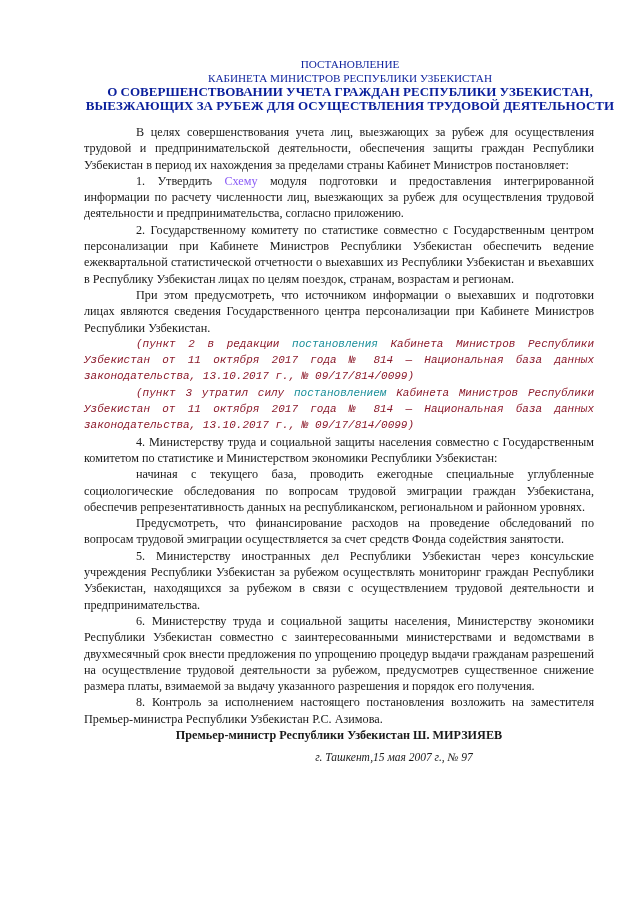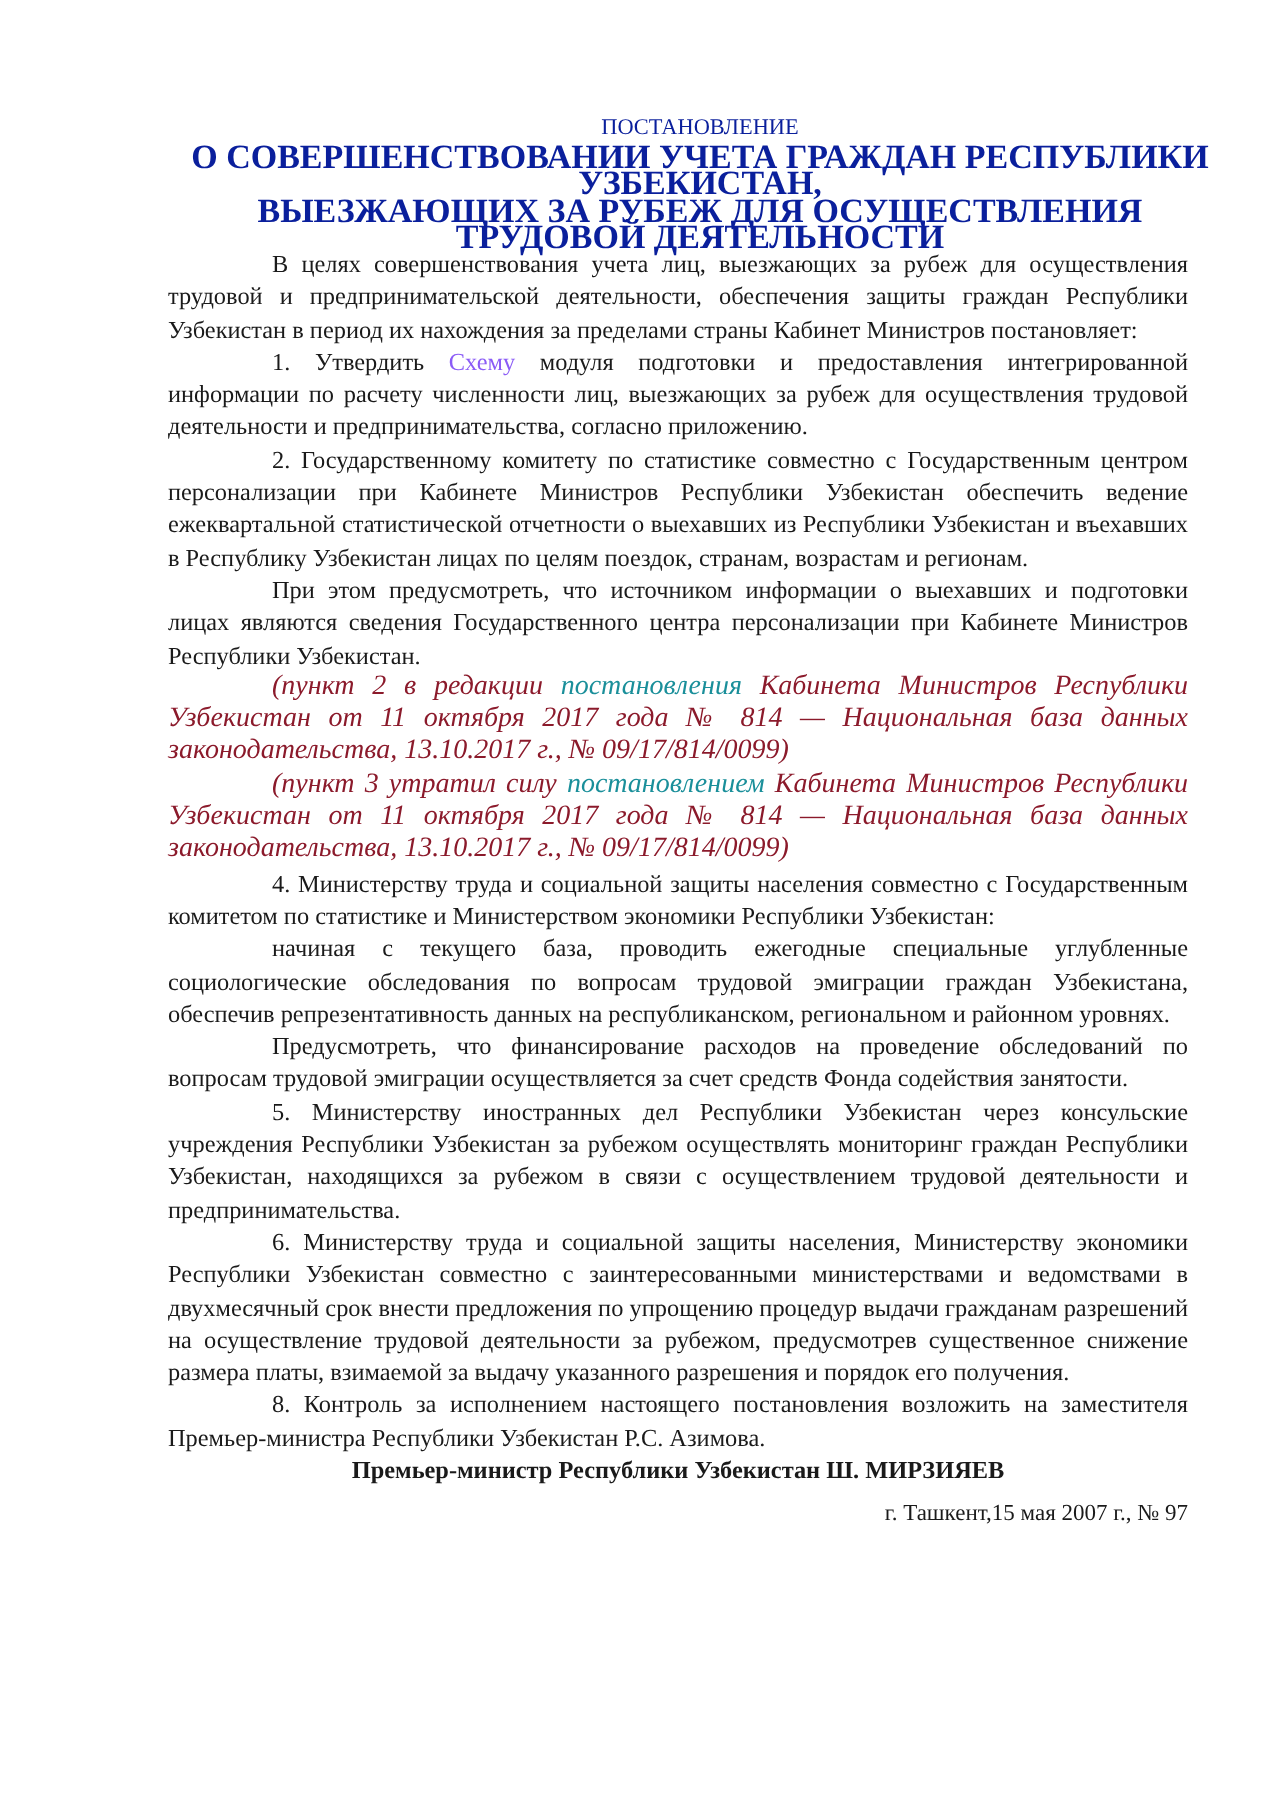--- a/index.html
+++ b/index.html
@@ -12,47 +12,50 @@
     font-size: 12.2px;
     line-height: 16.3px;
   }
   .header {
     position: absolute; left: 80px; top: 58px; width: 540px;
     text-align: center;
     color: #0a1f9c;
     line-height: 13.5px;
   }
   .header .l1, .header .l2 { font-size: 11.2px; }
-  .header .l3, .header .l4 { font-size: 17px; font-weight: bold; }
+  .header .l3, .header .l4 { font-size: 13px; font-weight: bold; }
   .body {
     position: absolute; left: 84px; top: 124px; width: 510px;
   }
   p { margin: 0; text-align: justify; text-indent: 52px; }
   .note {
     font-style: italic;
     color: #8b1a2b;
-    font-size: 14px;
+    font-size: 11px;
+    font-family: Liberation Mono, monospace;
   }
   .link { color: #8b5cf6; }
   .note .link { color: #1a8f9a; }
   .sign {
     text-align: center; font-weight: bold; text-indent: 0;
     margin-top: 0px;
   }
   .place {
-    text-align: right; text-indent: 0; margin-left: 110px; margin-top: 6px;
+    text-align: center; text-indent: 0; margin-left: 110px; margin-top: 6px;
     font-size: 11.5px;
+    font-style: italic;
   }
 </style>
 </head>
 <body>
 
 <div class="page">
   <div class="header">
     <div class="l1">ПОСТАНОВЛЕНИЕ</div>
+    <div class="l2">КАБИНЕТА МИНИСТРОВ РЕСПУБЛИКИ УЗБЕКИСТАН</div>
     <div class="l3">О СОВЕРШЕНСТВОВАНИИ УЧЕТА ГРАЖДАН РЕСПУБЛИКИ УЗБЕКИСТАН,</div>
     <div class="l4">ВЫЕЗЖАЮЩИХ ЗА РУБЕЖ ДЛЯ ОСУЩЕСТВЛЕНИЯ ТРУДОВОЙ ДЕЯТЕЛЬНОСТИ</div>
   </div>
 
   <div class="body">
     <p>В целях совершенствования учета лиц, выезжающих за рубеж для осуществления трудовой и предпринимательской деятельности, обеспечения защиты граждан Республики Узбекистан в период их нахождения за пределами страны Кабинет Министров постановляет:</p>
     <p><span>1. Утвердить </span><span class="link">Схему</span><span> модуля подготовки и предоставления интегрированной информации по расчету численности лиц, выезжающих за рубеж для осуществления трудовой деятельности и предпринимательства, согласно приложению.</span></p>
     <p>2. Государственному комитету по статистике совместно с Государственным центром персонализации при Кабинете Министров Республики Узбекистан обеспечить ведение ежеквартальной статистической отчетности о выехавших из Республики Узбекистан и въехавших в Республику Узбекистан лицах по целям поездок, странам, возрастам и регионам.</p>
     <p>При этом предусмотреть, что источником информации о выехавших и подготовки лицах являются сведения Государственного центра персонализации при Кабинете Министров Республики Узбекистан.</p>
     <p class="note"><span>(пункт 2 в редакции </span><span class="link">постановления</span><span> Кабинета Министров Республики Узбекистан от 11 октября 2017 года № 814 — Национальная база данных законодательства, 13.10.2017 г., № 09/17/814/0099)</span></p>

